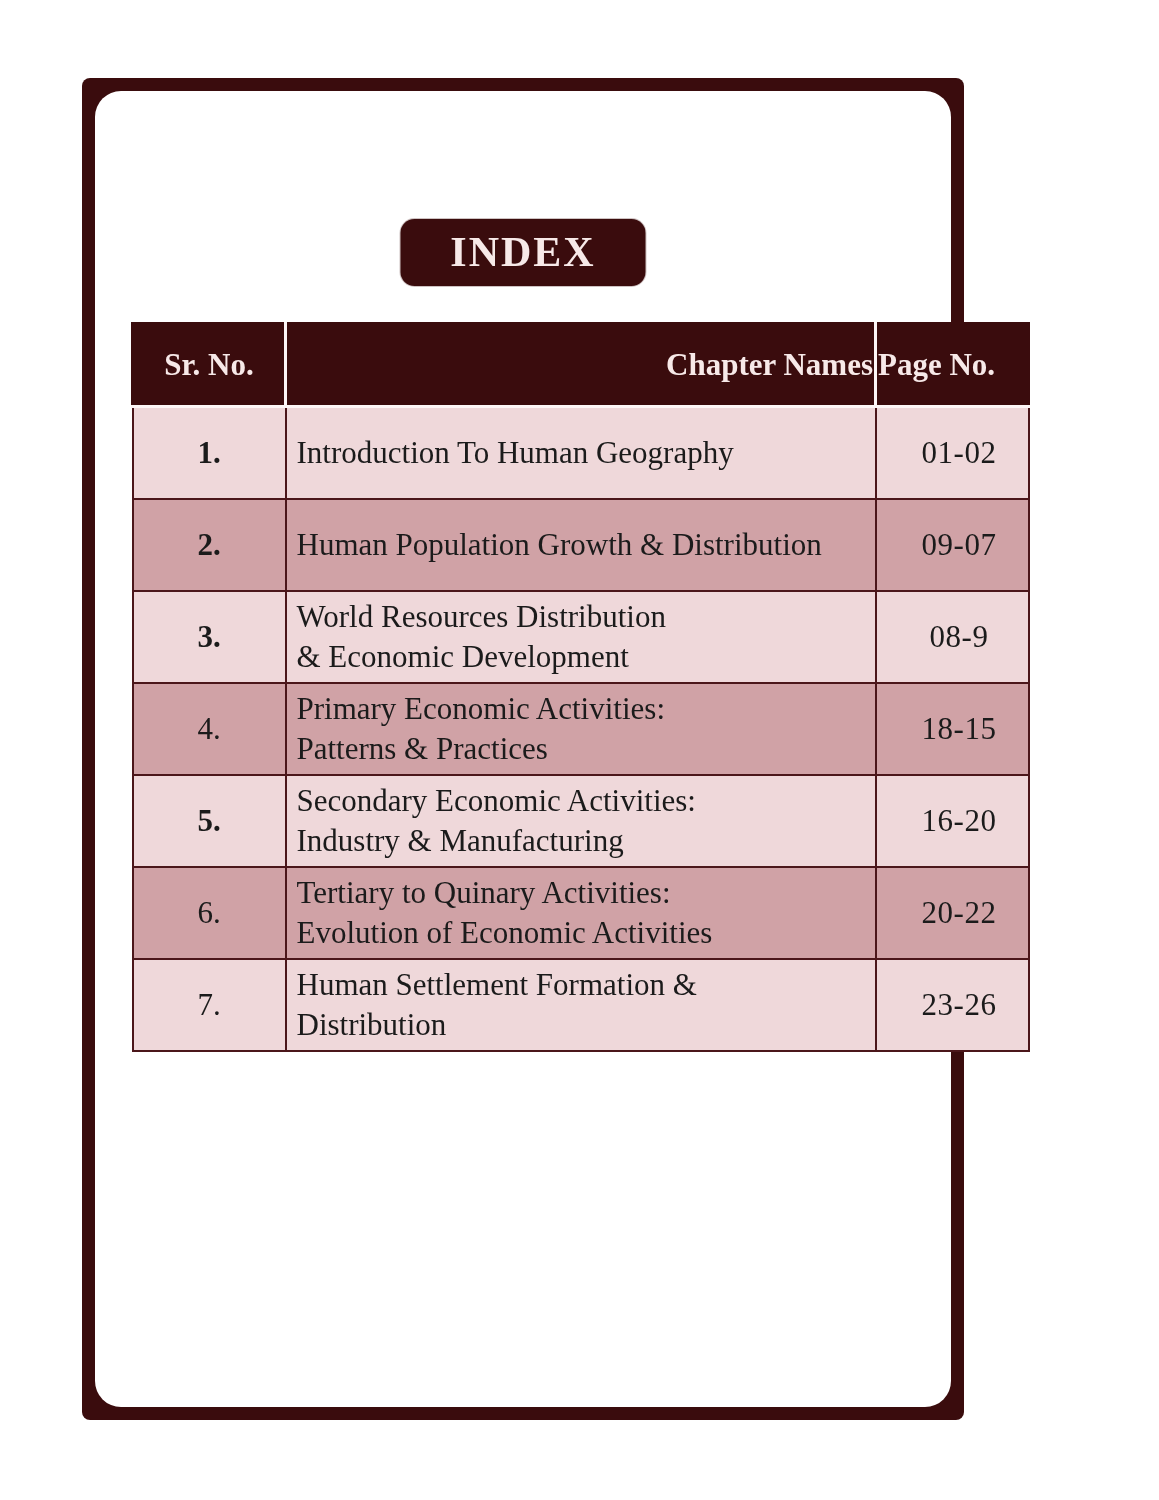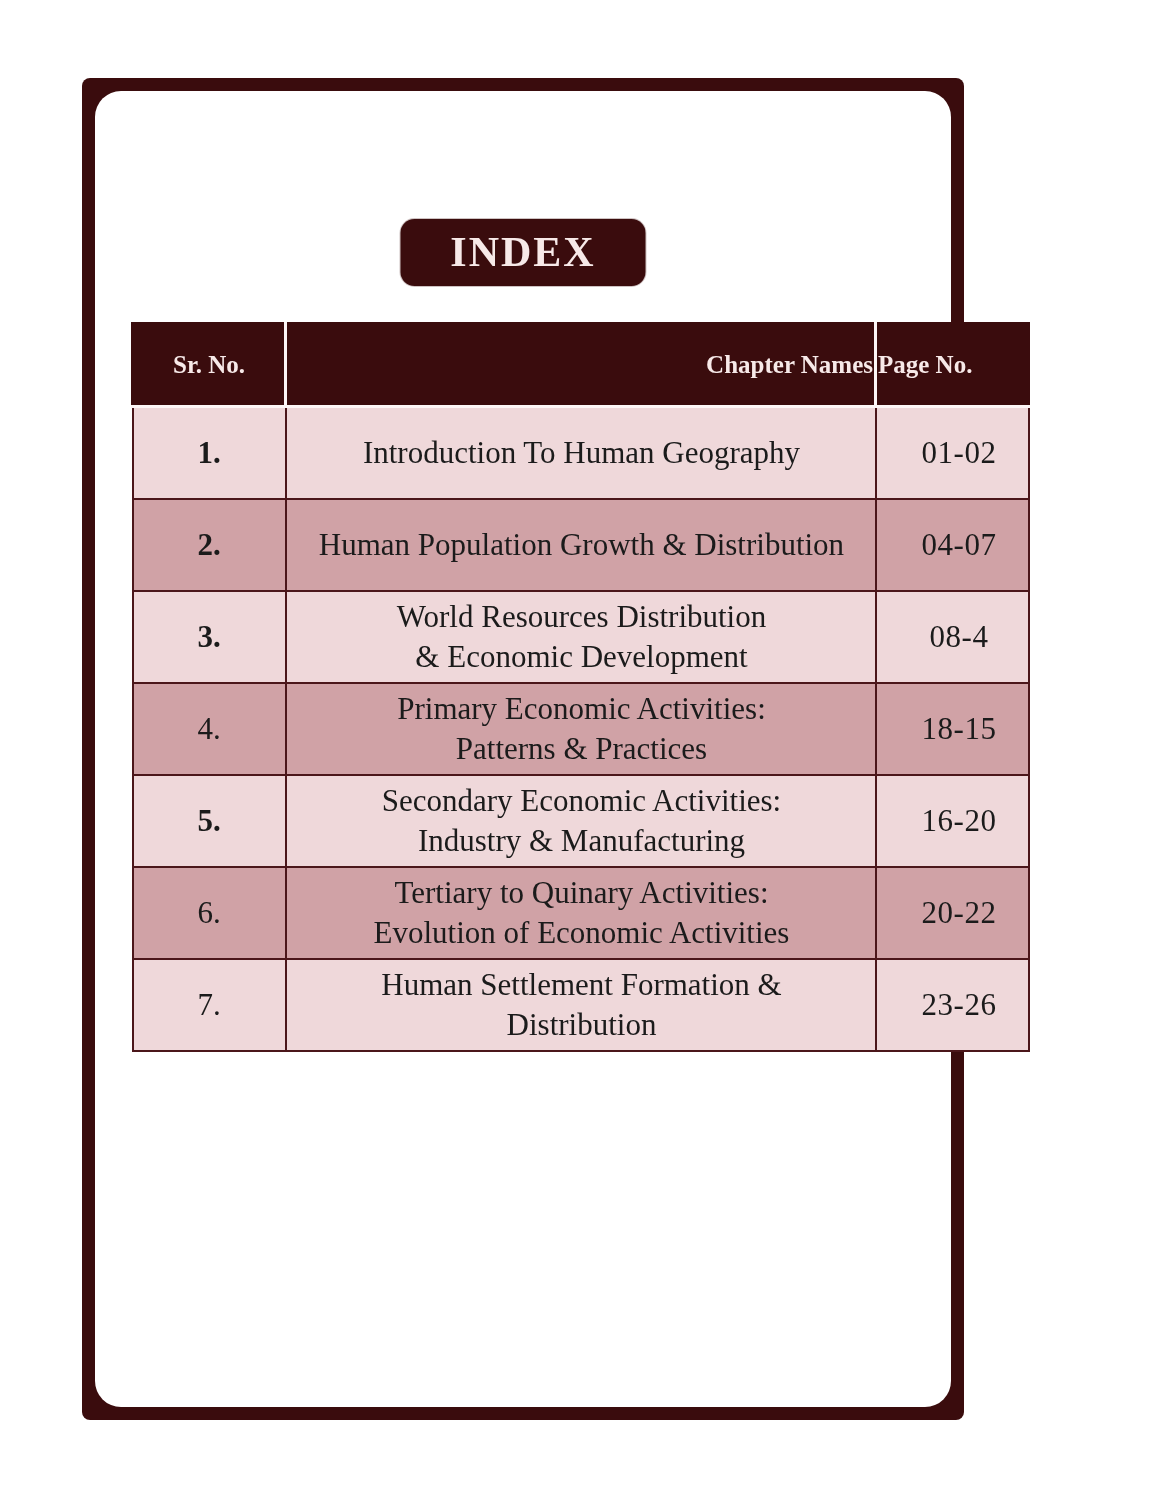--- a/index.html
+++ b/index.html
@@ -64,21 +64,21 @@
     border-collapse: collapse;
   }
   col.c-sr   { width: 153px; }
   col.c-name { width: 590px; }
   col.c-page { width: 153px; }
 
   thead th {
     background: var(--maroon, #3a0c0d);
     color: var(--header-text, #f7e9e8);
     font-weight: bold;
-    font-size: 25px;
+    font-size: 31px;
     height: 78px;
     border: 3px solid var(--separator, #fdf6f6);
     border-top-color: var(--maroon, #3a0c0d);
     vertical-align: middle;
   }
   thead th:first-child { border-left-color: var(--maroon, #3a0c0d); }
   thead th:last-child  { border-right-color: var(--maroon, #3a0c0d); }
   th.h-sr   { text-align: center; }
   th.h-name { text-align: right; padding-left: 10px; }
   th.h-page { text-align: left; }
@@ -89,21 +89,21 @@
     font-size: 31px;
     color: var(--body-text, #1b1b1b);
     vertical-align: middle;
   }
   tr.light td { background: var(--row-light, #efd8da); }
   tr.mauve td { background: var(--row-mauve, #d0a2a6); }
 
   td.sr { text-align: center; }
   td.sr.bold { font-weight: bold; }
   td.chapter {
-    text-align: center;
+    text-align: left;
     padding: 4px 8px 4px 10px;
     white-space: pre-line;
     line-height: 1.28;
   }
   td.pages { text-align: center; letter-spacing: 0.5px; padding-left: 15px; }
 </style>
 </head>
 <body>
 
 <div class="canvas">
@@ -129,27 +129,27 @@
         </thead>
         <tbody>
           <tr class="light">
             <td class="sr bold">1.</td>
             <td class="chapter">Introduction To Human Geography</td>
             <td class="pages">01-02</td>
           </tr>
           <tr class="mauve">
             <td class="sr bold">2.</td>
             <td class="chapter">Human Population Growth &amp; Distribution</td>
-            <td class="pages">04-07</td>
+            <td class="pages">09-07</td>
           </tr>
           <tr class="light">
             <td class="sr bold">3.</td>
             <td class="chapter">World Resources Distribution
 &amp; Economic Development</td>
-            <td class="pages">08-4</td>
+            <td class="pages">08-9</td>
           </tr>
           <tr class="mauve">
             <td class="sr">4.</td>
             <td class="chapter">Primary Economic Activities:
 Patterns &amp; Practices</td>
             <td class="pages">18-15</td>
           </tr>
           <tr class="light">
             <td class="sr bold">5.</td>
             <td class="chapter">Secondary Economic Activities:

